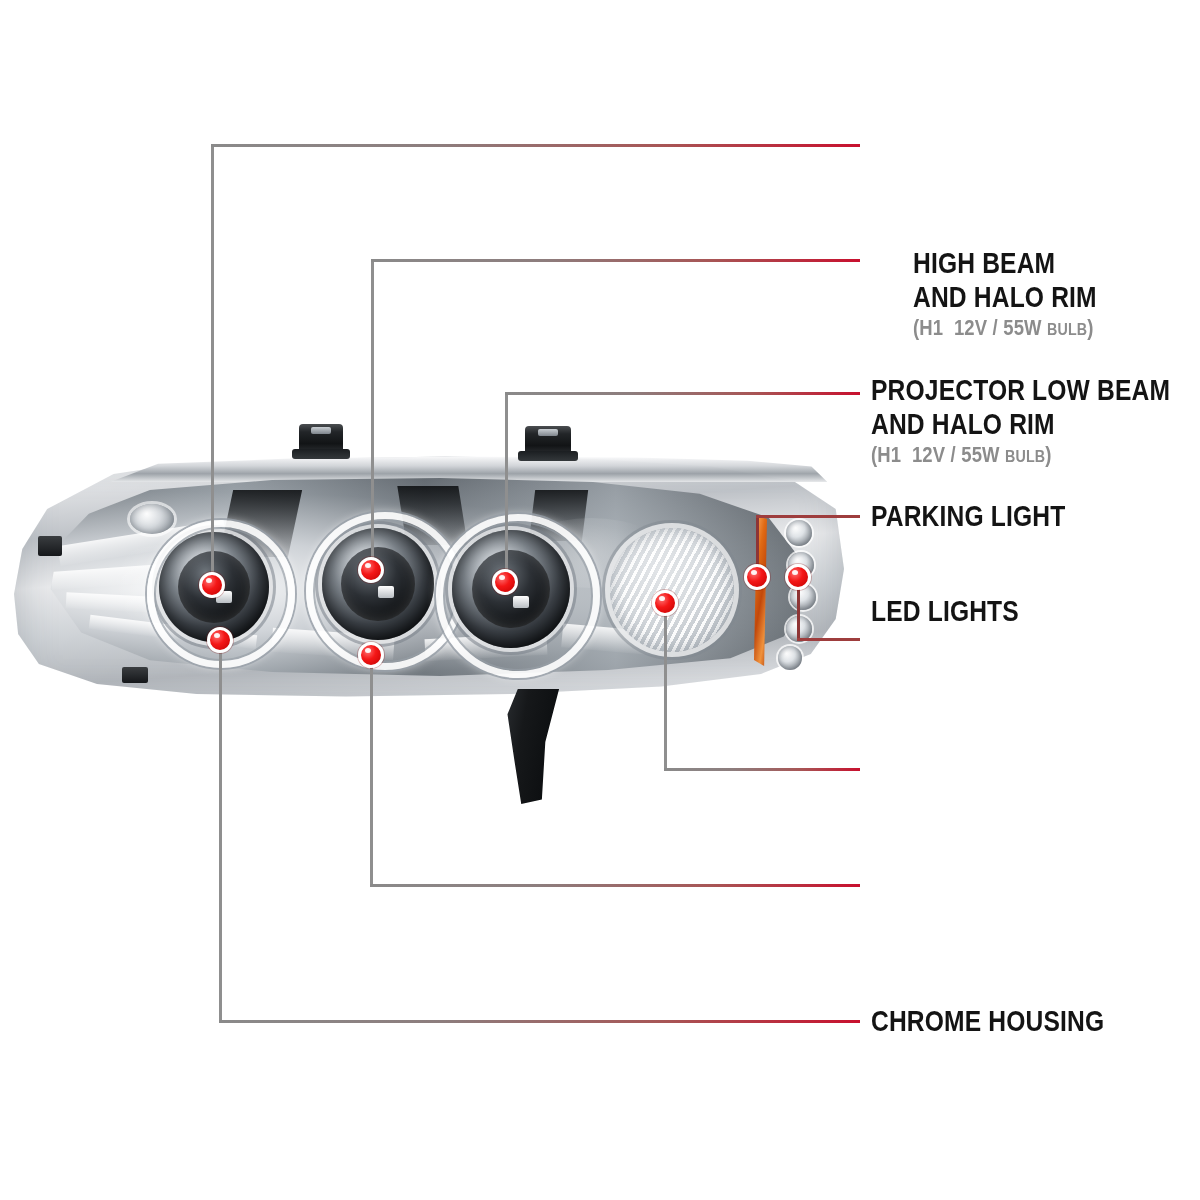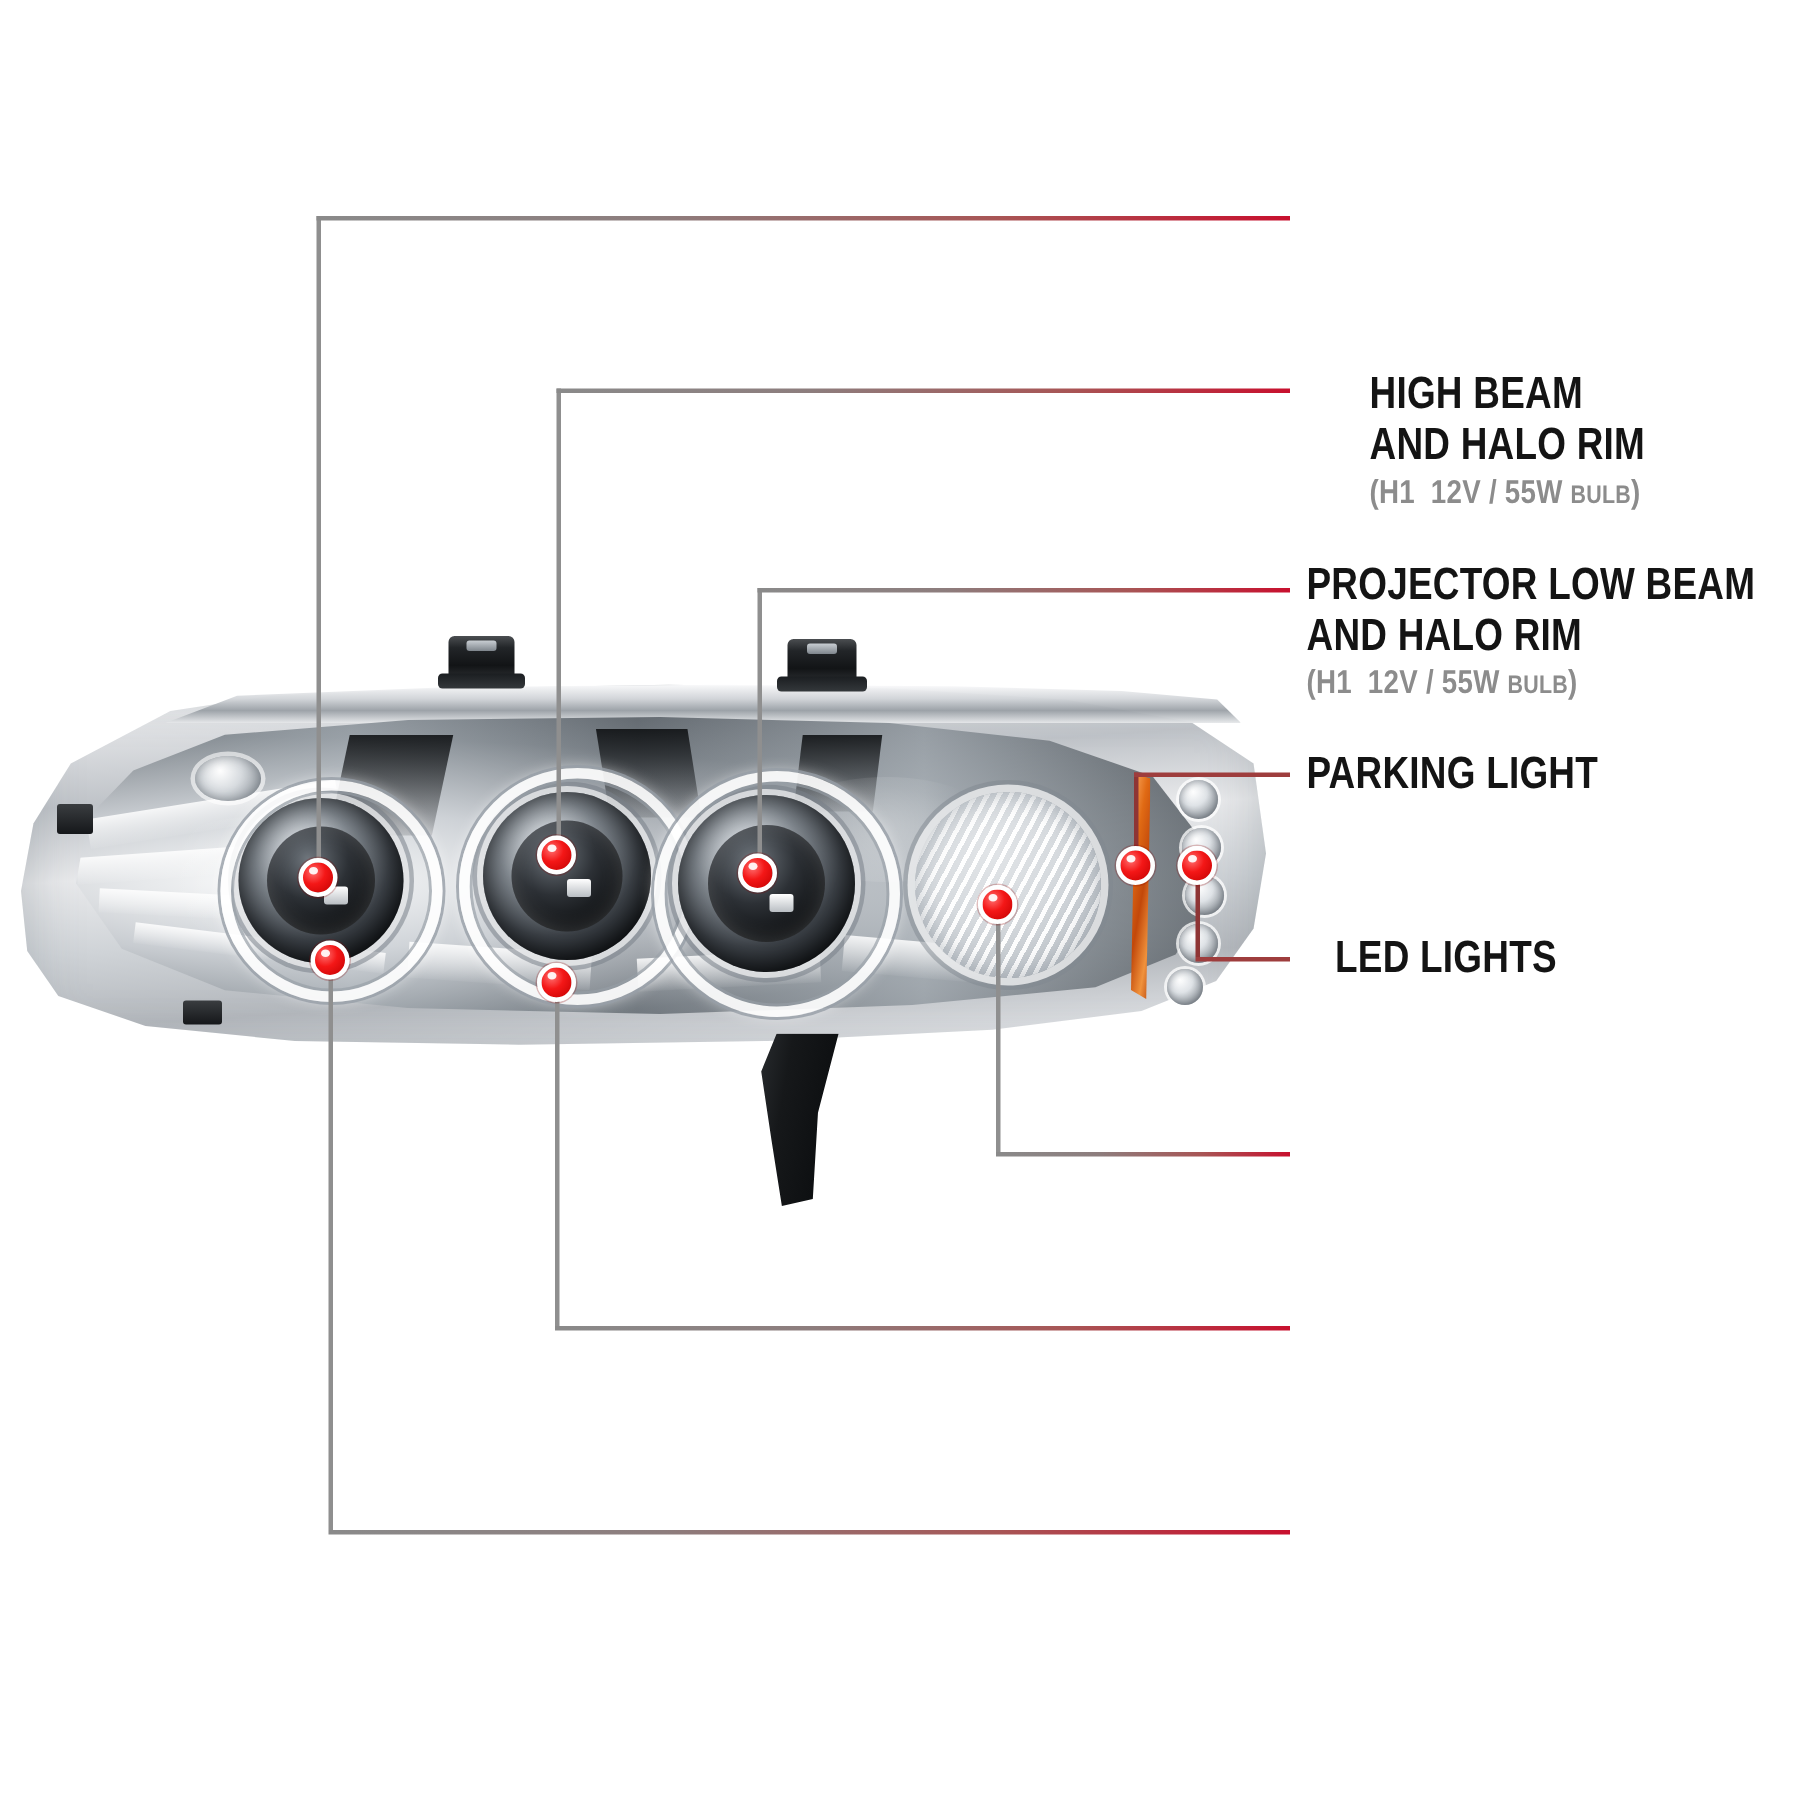--- a/index.html
+++ b/index.html
@@ -290,20 +290,23 @@
     <div class="ln">AND HALO RIM</div>
     <div class="sub">
       <span>(</span><span>H1</span>&nbsp; <span>12V</span> <span>/</span> <span>55W</span>&nbsp;<span class="sm">BULB</span><span>)</span>
     </div>
   </div>
 
   <div class="label" style="left:871px;top:499px;text-align:center;">
     <div class="ln">PARKING LIGHT</div>
   </div>
 
-  <div class="label" style="left:871px;top:622px;margin-left:19px;">
+  <div class="label" style="left:871px;top:594px;">
     <div class="ln">LED LIGHTS</div>
   </div>
 
 
 
+  <div class="label" style="left:871px;top:1004px;">
+    <div class="ln">CHROME HOUSING</div>
+  </div>
 
 </div>
 
 </body></html>

